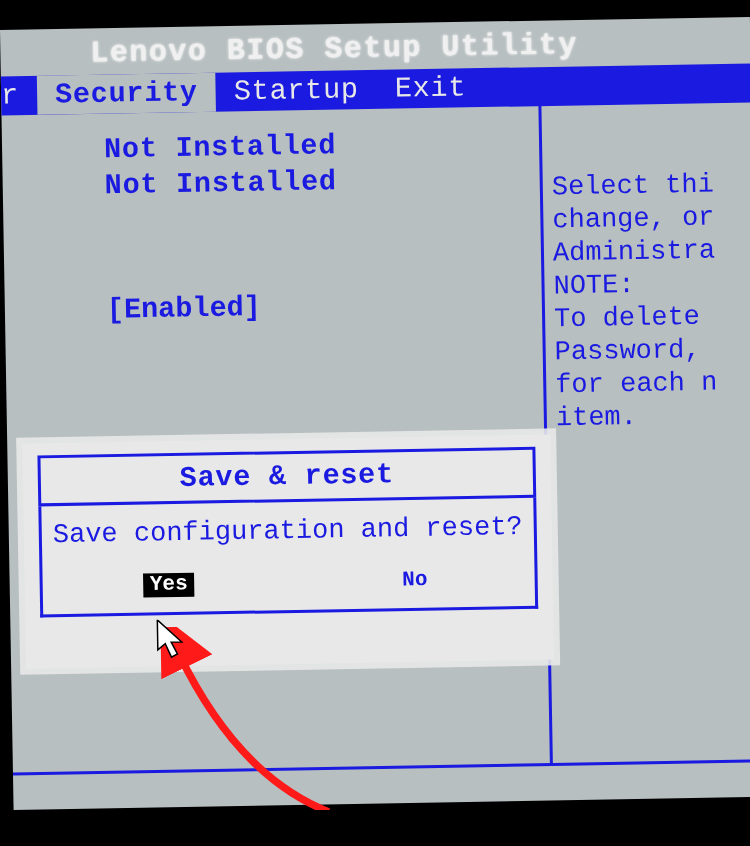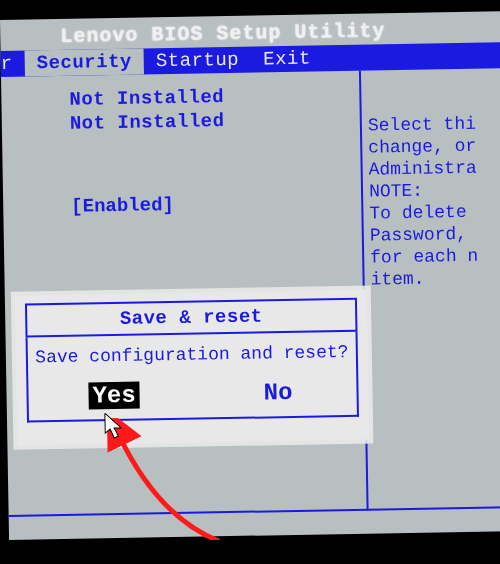--- a/index.html
+++ b/index.html
@@ -116,21 +116,21 @@
     text-align: center;
     padding: 10px 0;
   }
   .dialog-buttons {
     display: flex;
     justify-content: space-around;
     margin-top: 16px;
   }
   .btn {
     color: #1a1ae0;
-    font-size: 24px;
+    font-size: 14px;
     font-weight: bold;
     padding: 0 4px;
   }
   .btn.selected {
     background: #000;
     color: #fff;
   }
   .help-spacer {
     height: 36px;
   }

